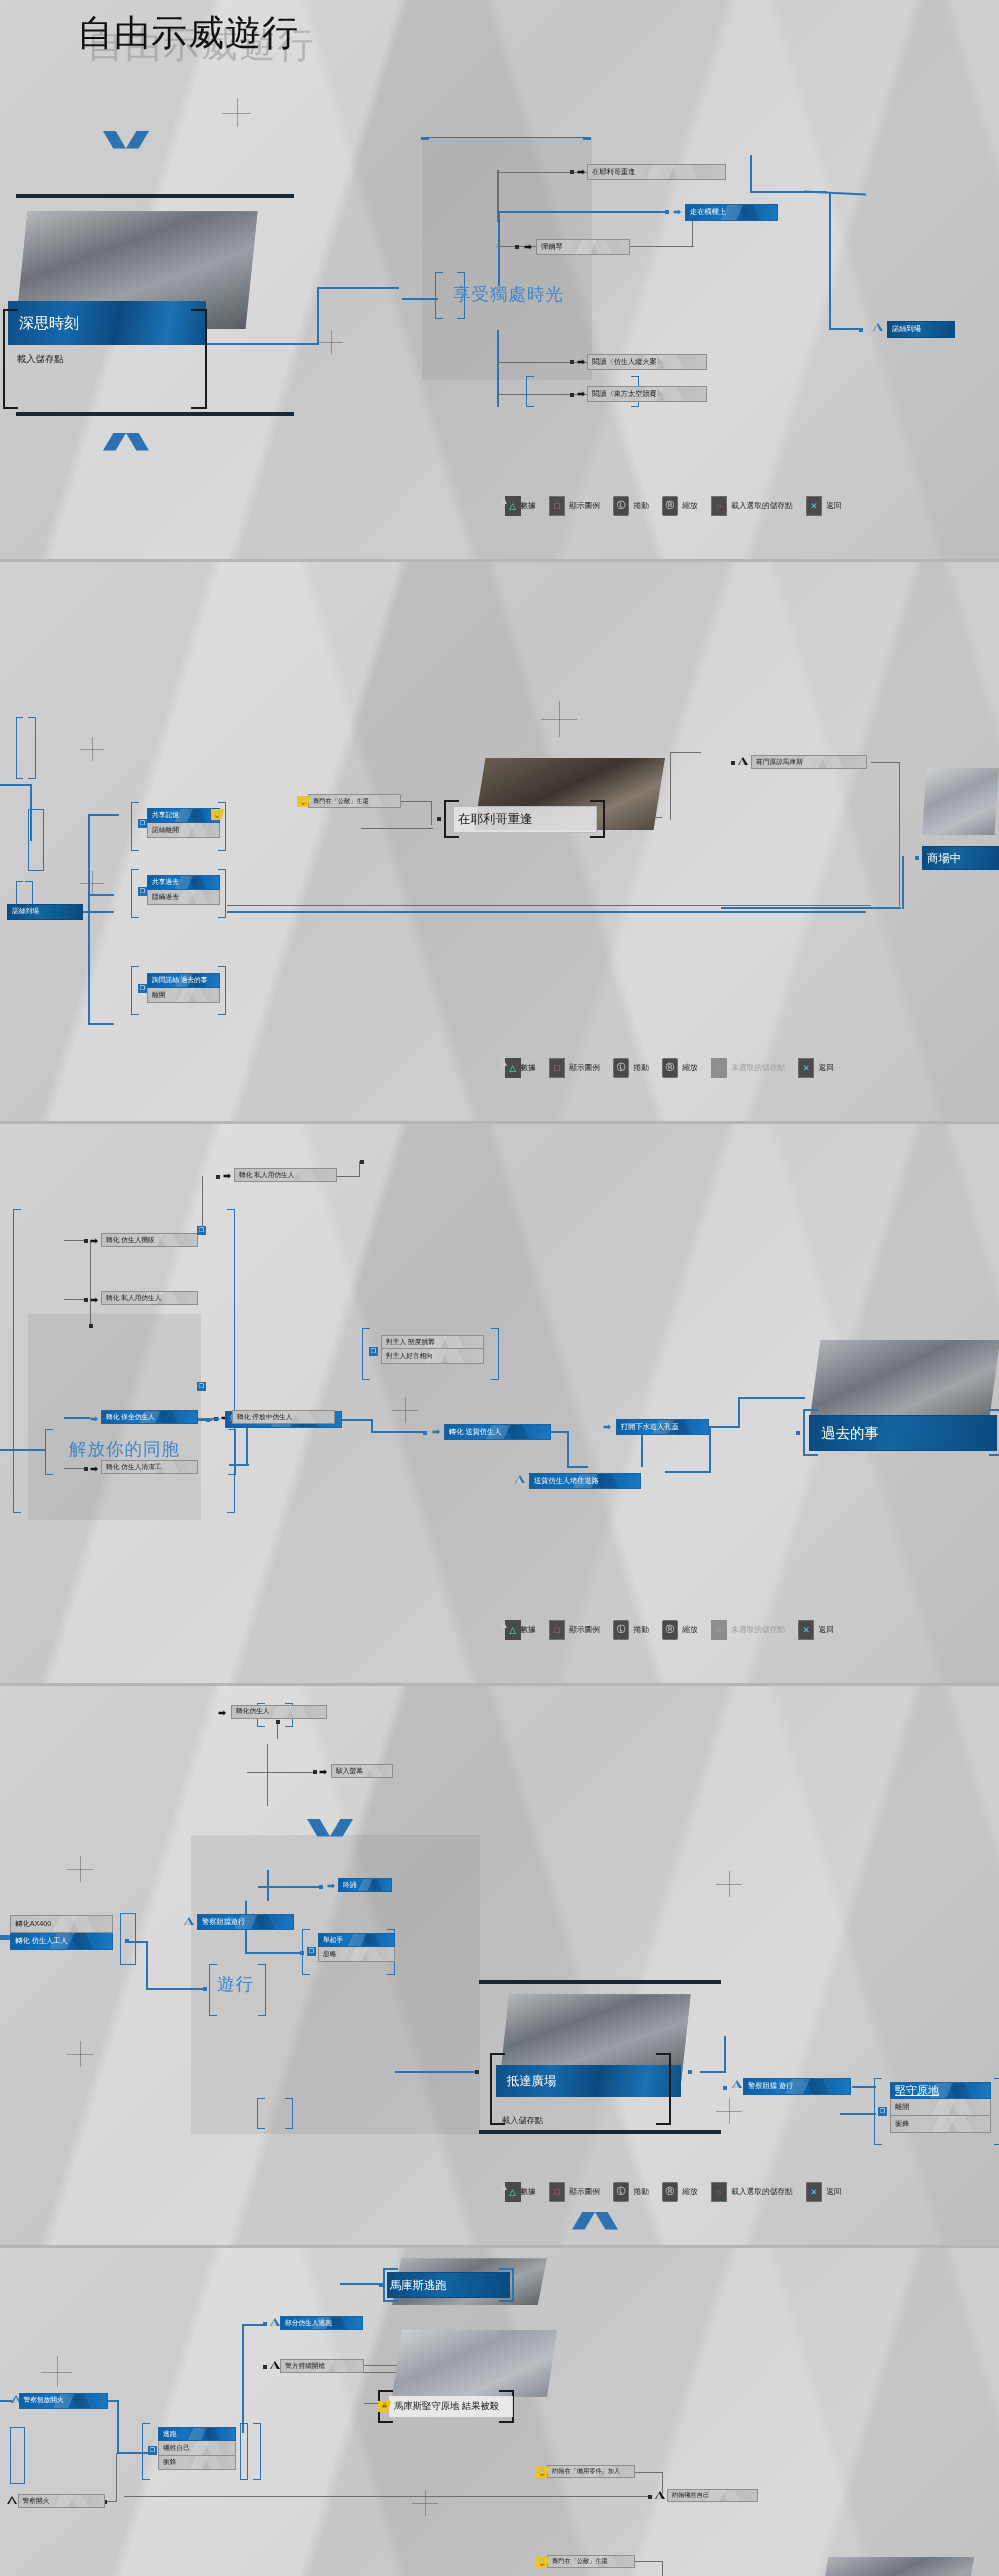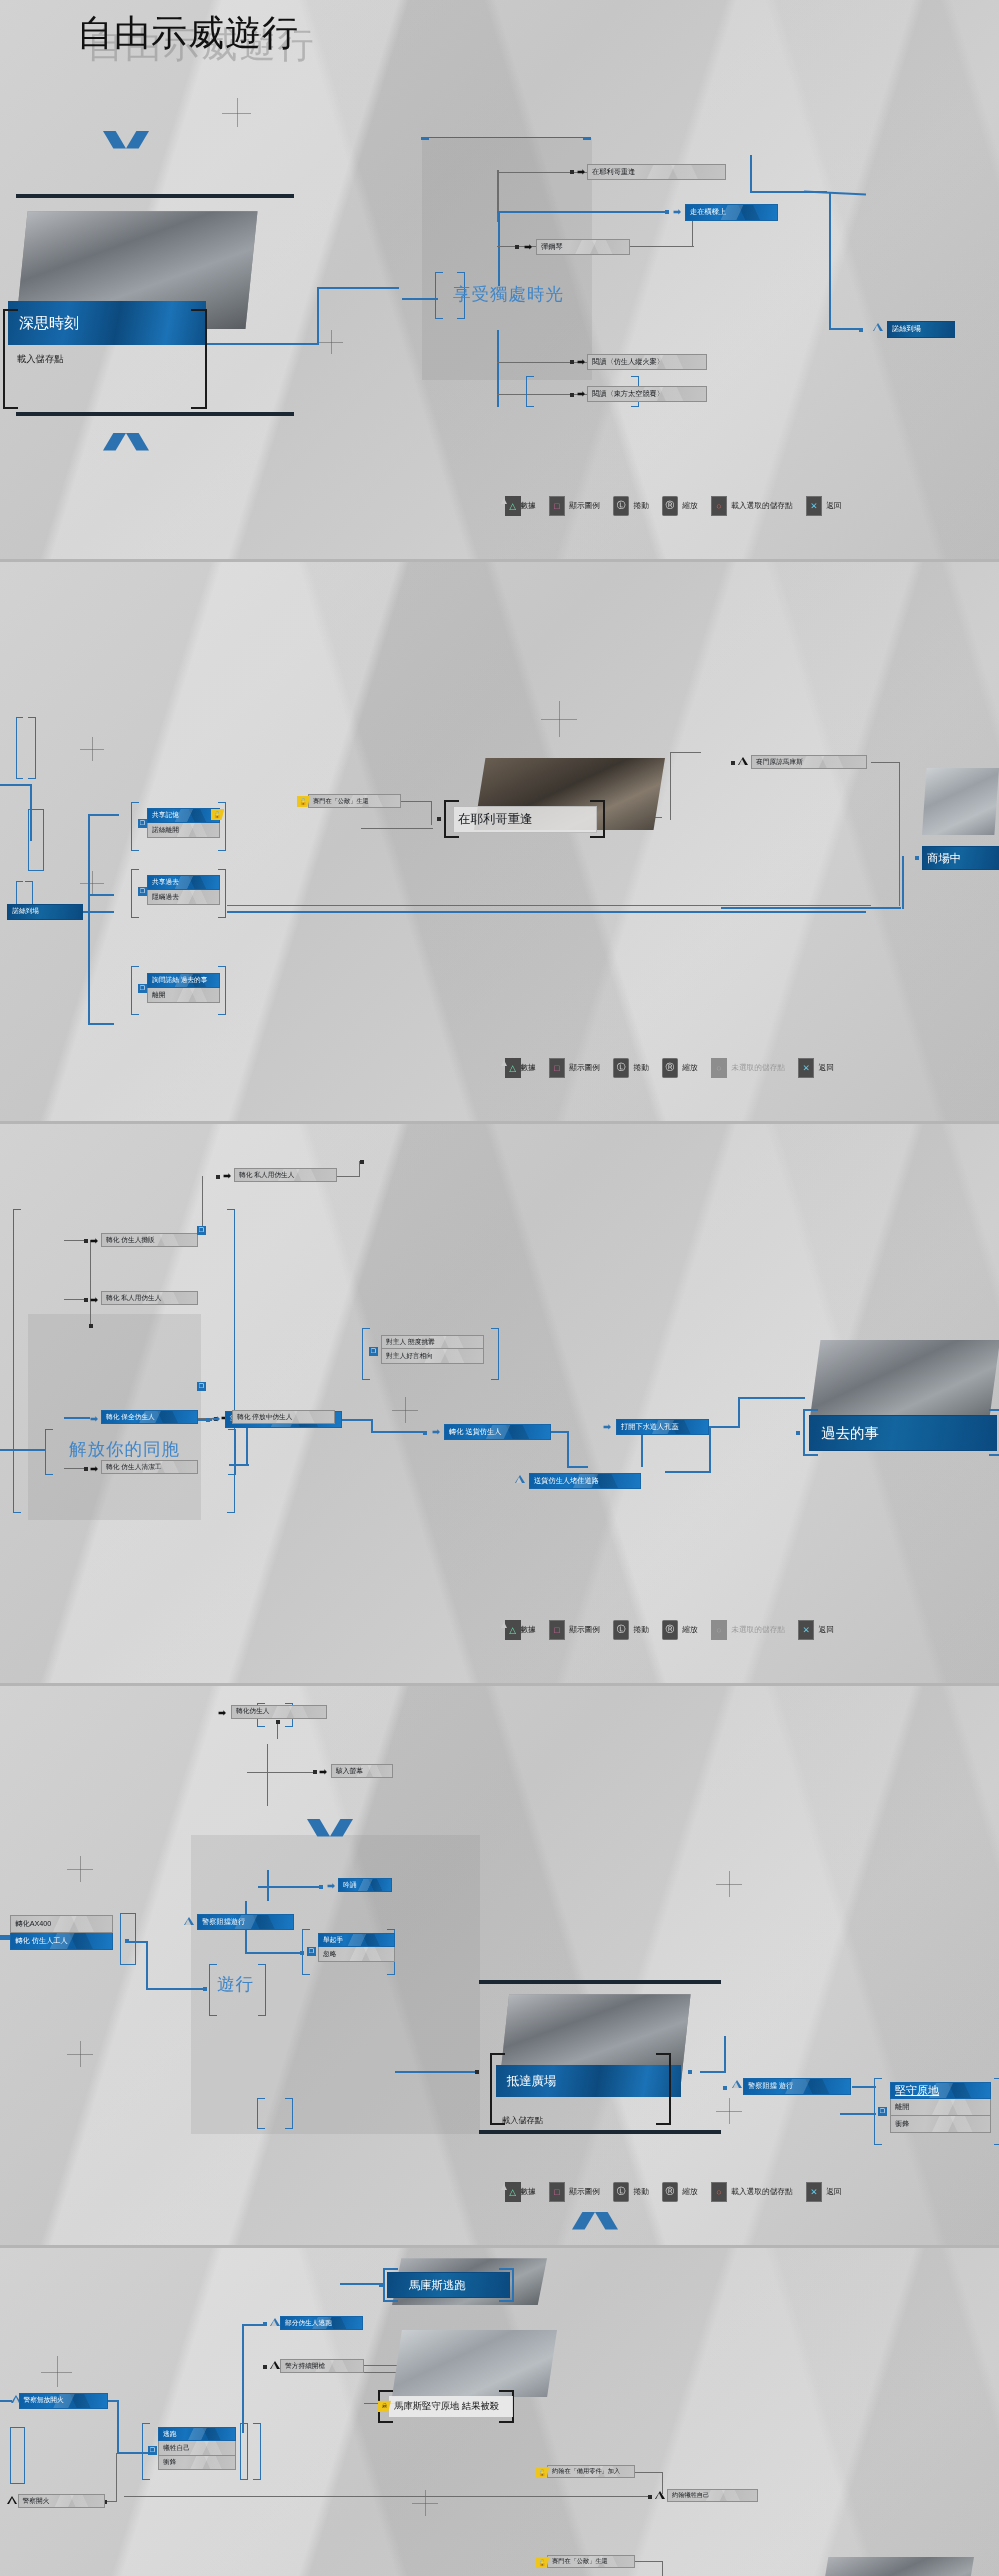--- a/index.html
+++ b/index.html
@@ -733,21 +733,21 @@
   </div>
 </div>
 <div class="panel-sep" style="top:2245px;"></div>
 
 <div class="panel" style="top:2248px;height:565px;">
 
   <div class="cross" style="left:41px;top:108px;width:31px;height:31px;"></div>
   <div class="cross" style="left:412px;top:242px;width:26px;height:26px;"></div>
 
   <div class="thumb-free" style="left:392px;top:10.3px;width:155px;height:47px;"></div>
-  <div class="node dark" style="left:387px;top:24px;width:123px;height:26px;font-size:11.3px;padding-left:21px;">
+  <div class="node dark" style="left:387px;top:24px;width:123px;height:26px;font-size:11.3px;padding-left:2px;">
     <span>馬庫斯逃跑</span>
   </div>
   <div class="ckframe blue" style="left:383px;top:19.6px;width:131px;height:34px;"></div>
   <div class="dot b" style="left:379px;top:35px;"></div>
   <div class="ln b" style="left:340px;top:35px;width:41px;height:1.5px;"></div>
 
   <div class="thumb-free lt" style="left:392px;top:82px;width:165px;height:67px;"></div>
   <div class="rtag" style="left:389px;top:148px;width:124px;height:20.6px;font-size:9.3px;">
     <span class="sk">☠</span>
     <span>馬庫斯堅守原地 結果被殺</span>

